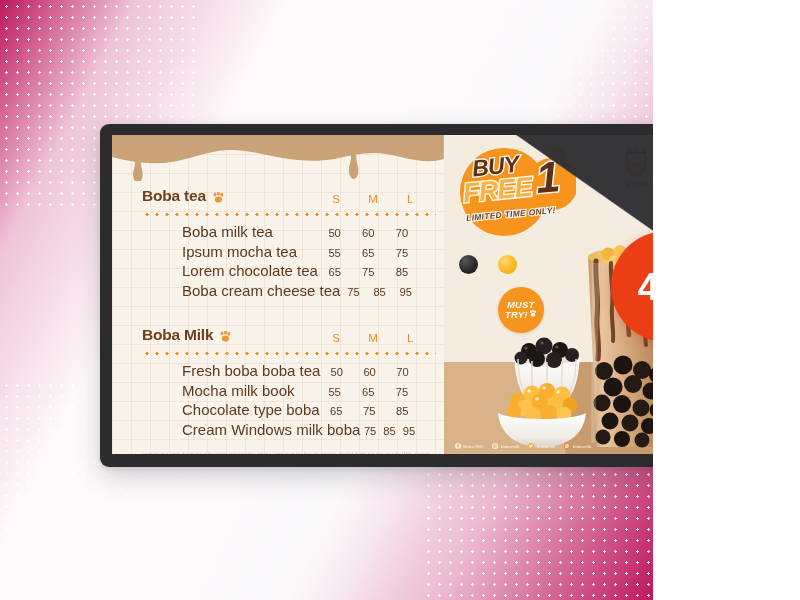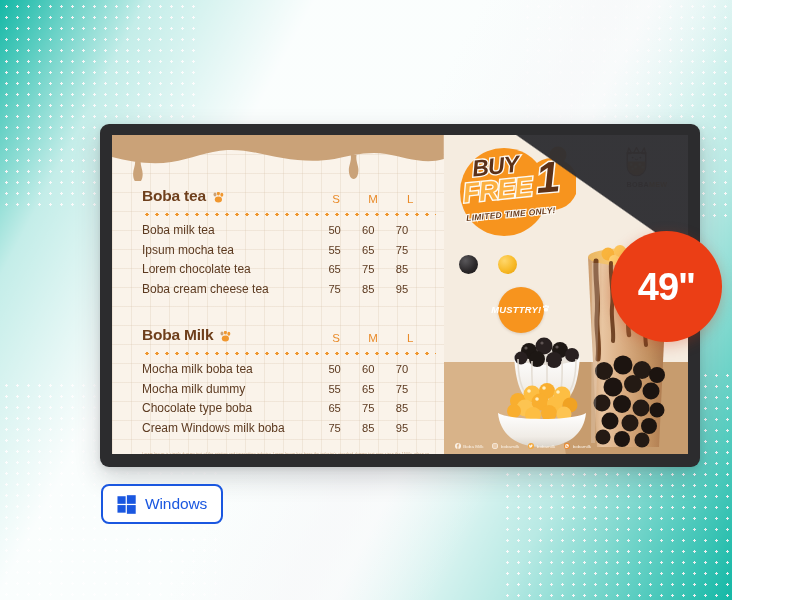--- a/index.html
+++ b/index.html
@@ -8,23 +8,23 @@
   html, body {
     width: 800px;
     height: 600px;
     overflow: hidden;
     font-family: "Liberation Sans", sans-serif;
   }
 
   
   #page {
     position: relative;
-    width: 732px;
+    width: 653px;
     height: 600px;
-    background: #14b8a6;
+    background: #be185d;
     overflow: hidden;
   }
   .bg-dots {
     position: absolute;
     background-image: radial-gradient(#ececec 1.35px, transparent 1.4px);
     background-size: 11px 11px;
     pointer-events: none;
   }
   .bg-dots.tl { left: -10px; top: -10px;  width: 210px; height: 220px; }
   .bg-dots.tr { right: -10px; top: -10px; width: 220px; height: 230px; }
@@ -151,23 +151,24 @@
     background-repeat: repeat-x;
   }
 
   .rows { }
   .row {
     display: flex;
     align-items: baseline;
     height: 19.5px;
   }
   .row-name {
-    font-size: 12px;
+    font-size: 15px;
     color: #5c3a20;
     white-space: nowrap;
+    margin-left: 40px;
   }
   .row-prices {
     margin-left: auto;
     display: flex;
     width: 118px;
     padding-right: 17px;
   }
   .price {
     flex: 1 1 0;
     text-align: center;
@@ -277,21 +278,21 @@
     background: radial-gradient(circle at 34% 30%, #ffd76b 0%, #f7b824 58%, #e59f0d 100%);
   }
 
   
   .must-try {
     position: absolute;
     left: 54px; top: 152px;
     width: 46px; height: 46px;
     border-radius: 50%;
     background: #f7941e;
-    display: flex; 
+    display: flex; flex-direction: column;
     align-items: center; justify-content: center;
     z-index: 12;
     box-shadow: 0 1px 3px rgba(90,50,10,0.18);
   }
   .must-try .mt1 {
     font-size: 9.4px; font-weight: bold; font-style: italic;
     color: #ffffff; letter-spacing: 0.2px; line-height: 1.05;
   }
   .must-try .mt2 {
     font-size: 9.4px; font-weight: bold; font-style: italic;
@@ -516,29 +517,29 @@
               </span>
               <div class="sizes">
                 <div class="size-cell">S</div>
                 <div class="size-cell">M</div>
                 <div class="size-cell">L</div>
               </div>
             </div>
             <div class="dotline"></div>
             <div class="rows">
               <div class="row">
-                <div class="row-name">Mocha milk boba tea</div>
+                <div class="row-name">Fresh boba boba tea</div>
                 <div class="row-prices">
                   <div class="price">50</div>
                   <div class="price">60</div>
                   <div class="price">70</div>
                 </div>
               </div>
               <div class="row">
-                <div class="row-name">Mocha milk dummy</div>
+                <div class="row-name">Mocha milk book</div>
                 <div class="row-prices">
                   <div class="price">55</div>
                   <div class="price">65</div>
                   <div class="price">75</div>
                 </div>
               </div>
               <div class="row">
                 <div class="row-name">Chocolate type boba</div>
                 <div class="row-prices">
                   <div class="price">65</div>
@@ -754,27 +755,16 @@
 
       <div class="screen-glare"></div>
     </div>
   </div>
 
   <div id="size-badge">
     <span class="badge-text">49"</span>
   </div>
 
   <div id="badges">
-    <div class="badge windows">
-      <span>
-        <svg width="19" height="19" viewBox="0 0 20 20">
-          <rect x="0.5" y="1.3" width="8.6" height="8.0" fill="#1a57e0"></rect>
-          <rect x="10.4" y="0.2" width="9.3" height="9.1" fill="#1a57e0"></rect>
-          <rect x="0.5" y="10.6" width="8.6" height="8.0" fill="#1a57e0"></rect>
-          <rect x="10.4" y="10.6" width="9.3" height="9.2" fill="#1a57e0"></rect>
-        </svg>
-      </span>
-      <span class="blabel">Windows</span>
-    </div>
 
   </div>
 
 </div>
 
 </body></html>

